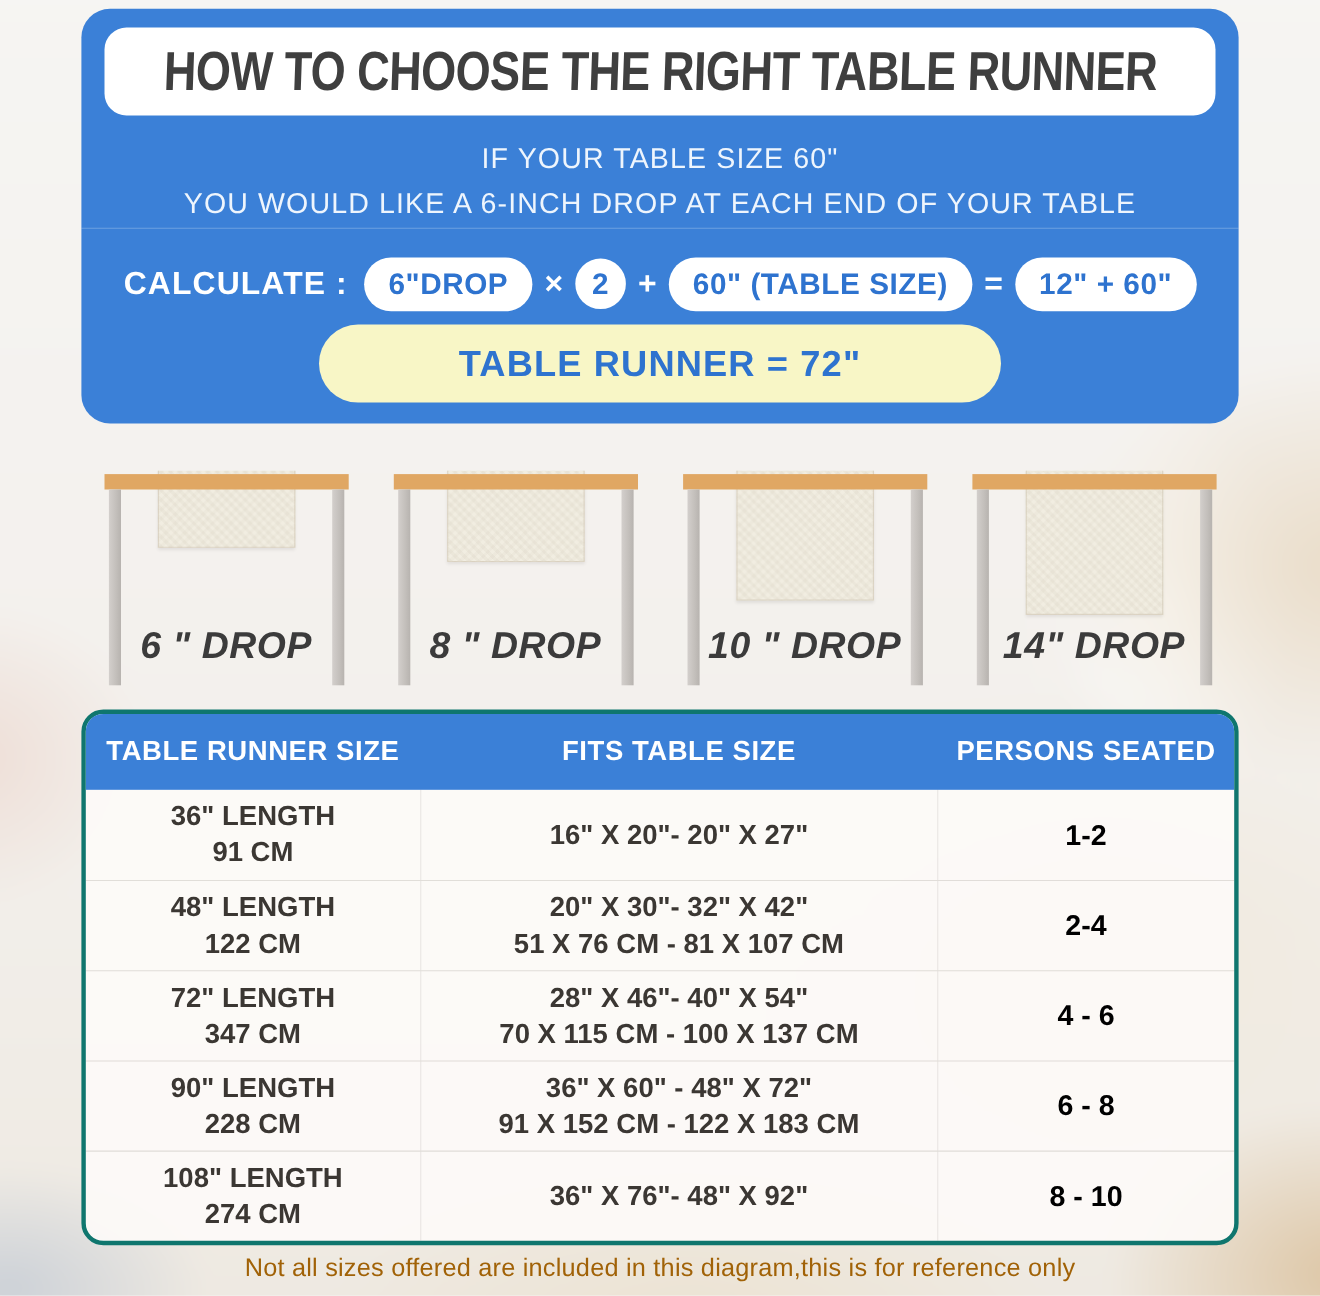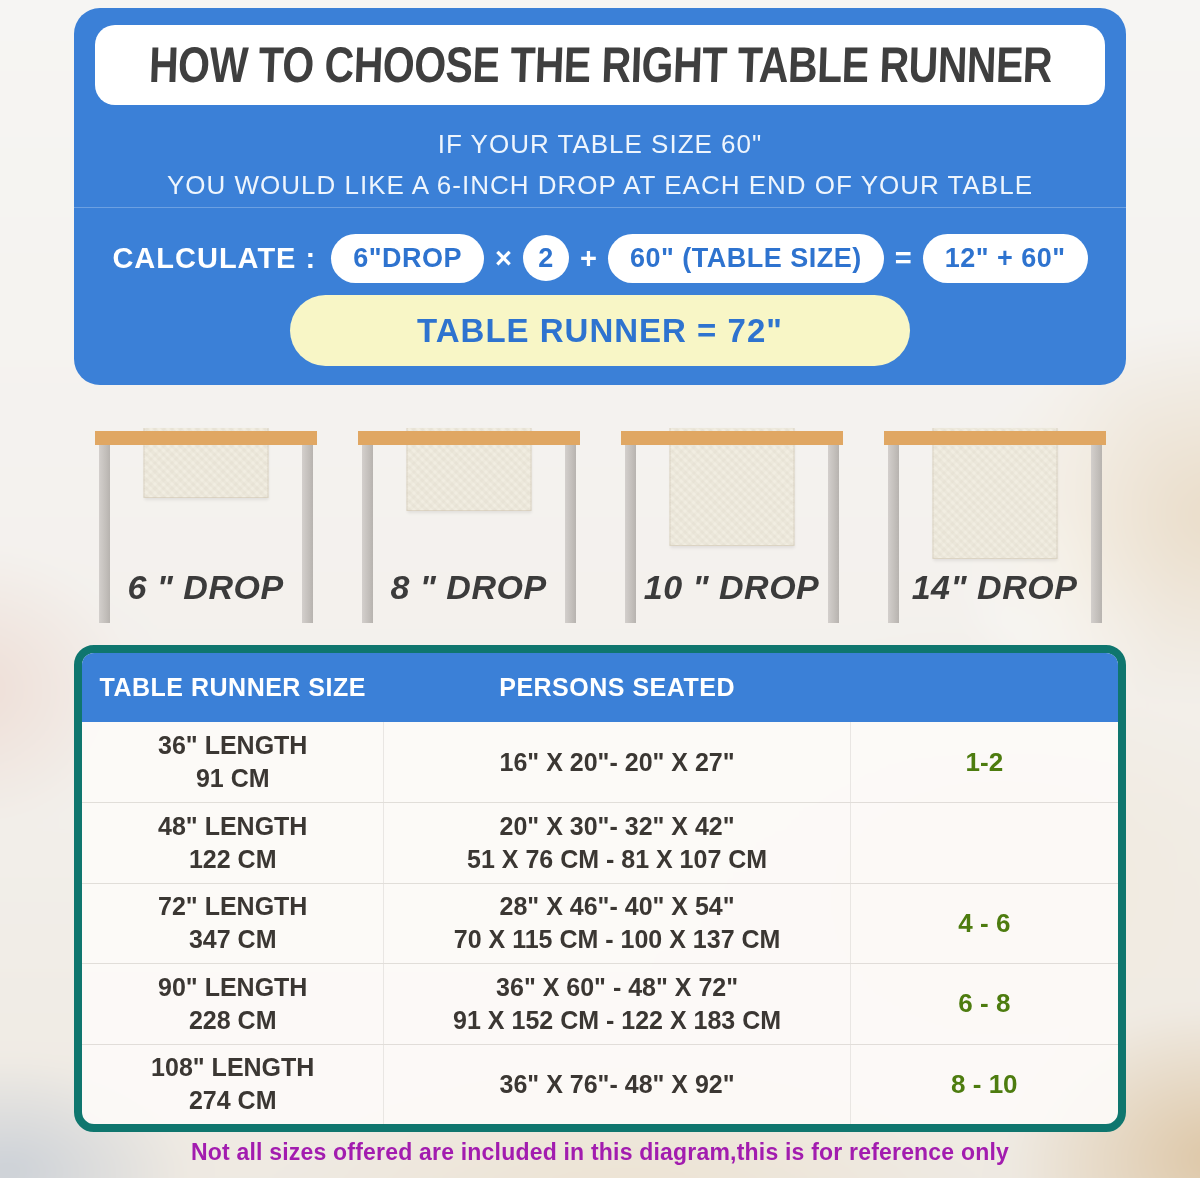--- a/index.html
+++ b/index.html
@@ -88,21 +88,21 @@
   .illus:nth-child(4) .runner{height:130px;}
   .drop-label{
     position:absolute;top:148px;left:0;width:100%;text-align:center;
     font-size:34px;font-weight:bold;font-style:italic;color:#3b3b3b;
     letter-spacing:.5px;white-space:nowrap;
   }
 
   
   .spec-panel{
     position:absolute;left:74px;top:645px;width:1052px;height:487px;
-    box-sizing:border-box;border:8px solid #0f766e;border-radius:20px;
+    box-sizing:border-box;border:4px solid #0f766e;border-radius:20px;
     background:rgba(253,251,248,.9);overflow:hidden;
   }
   .spec-header{
     height:69px;background:#3b80d7;
     display:grid;grid-template-columns:29.1% 45.1% 25.8%;align-items:center;
     text-align:center;color:#ffffff;font-size:25px;font-weight:bold;letter-spacing:.5px;
   }
   .spec-body{
     position:absolute;top:69px;bottom:0;left:0;right:0;
     display:grid;grid-template-rows:repeat(5,1fr);
@@ -111,26 +111,26 @@
     display:grid;grid-template-columns:29.1% 45.1% 25.8%;
     align-items:center;text-align:center;
   }
   .spec-row + .spec-row{border-top:1px solid rgba(130,122,114,.22);}
   .cell{padding:2px 8px;}
   .cell-fits{
     align-self:stretch;display:flex;flex-direction:column;justify-content:center;
     border-left:1px solid rgba(130,122,114,.15);border-right:1px solid rgba(130,122,114,.15);
   }
   .size-line,.fits-line{font-size:25px;font-weight:bold;color:#3b3733;line-height:1.32;white-space:nowrap;}
-  .persons{font-size:26px;font-weight:bold;color:#4d7c0f;}
+  .persons{font-size:26px;font-weight:bold;color:#000000;}
 
   
   .footnote{
     position:absolute;top:1139px;left:0;width:100%;text-align:center;
-    font-size:23px;font-weight:bold;color:#a21caf;letter-spacing:.2px;
+    font-size:23px;font-weight:normal;color:#a16207;letter-spacing:.2px;
   }
 </style>
 </head>
 <body>
 
 <div class="canvas">
   <div class="bg-photo"></div>
 
   <div class="hero">
     <div class="title-box">
@@ -181,20 +181,21 @@
       <div class="tabletop"></div>
       <div class="leg leg-left"></div>
       <div class="leg leg-right"></div>
       <div class="drop-label">14" DROP</div>
     </div>
   </div>
 
   <div class="spec-panel">
     <div class="spec-header">
       <div>TABLE RUNNER SIZE</div>
+      <div>FITS TABLE SIZE</div>
       <div>PERSONS SEATED</div>
     </div>
     <div class="spec-body">
 
       <div class="spec-row">
         <div class="cell">
           <div class="size-line">36" LENGTH</div>
           <div class="size-line">91 CM</div>
         </div>
         <div class="cell cell-fits">
@@ -207,20 +208,23 @@
 
       <div class="spec-row">
         <div class="cell">
           <div class="size-line">48" LENGTH</div>
           <div class="size-line">122 CM</div>
         </div>
         <div class="cell cell-fits">
           <div class="fits-line">20" X 30"- 32" X 42"</div>
           <div class="fits-line">51 X 76 CM - 81 X 107 CM</div>
         </div>
+        <div class="cell">
+          <div class="persons">2-4</div>
+        </div>
       </div>
 
       <div class="spec-row">
         <div class="cell">
           <div class="size-line">72" LENGTH</div>
           <div class="size-line">347 CM</div>
         </div>
         <div class="cell cell-fits">
           <div class="fits-line">28" X 46"- 40" X 54"</div>
           <div class="fits-line">70 X 115 CM - 100 X 137 CM</div>

